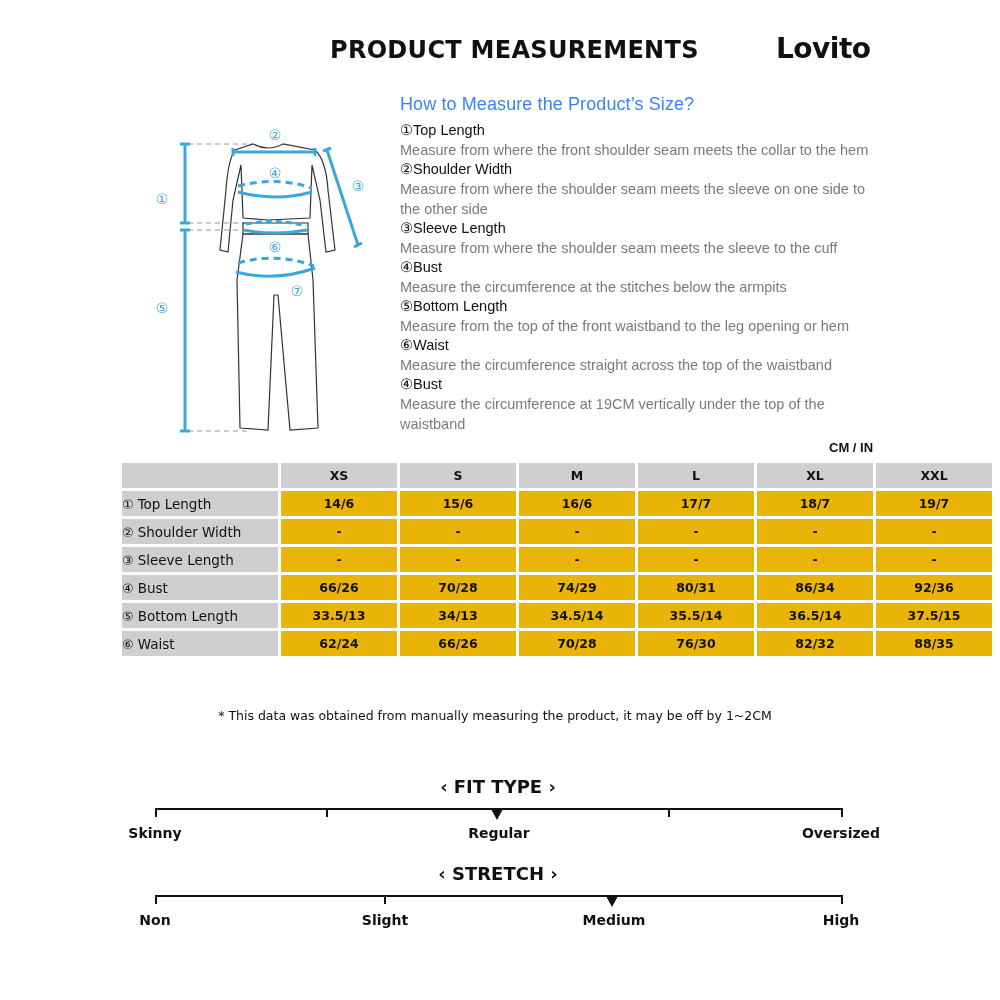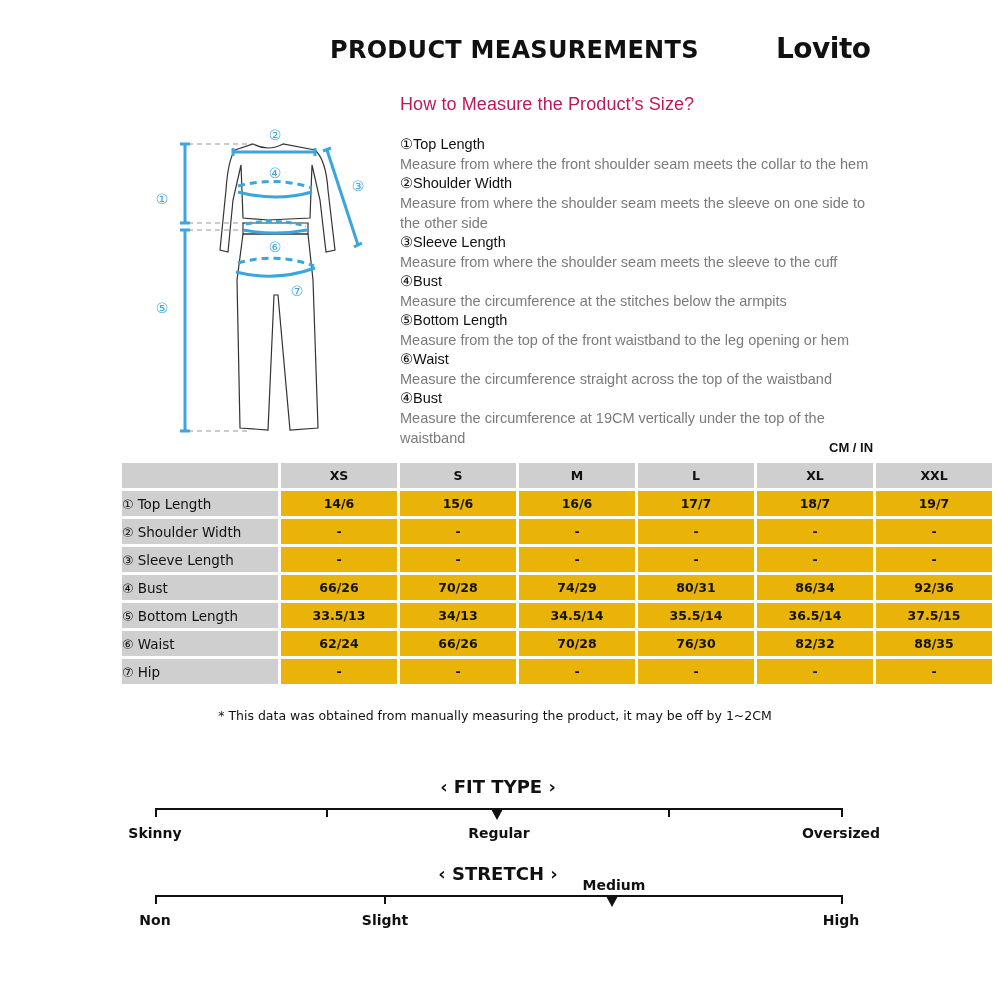--- a/index.html
+++ b/index.html
@@ -15,21 +15,21 @@
     position: absolute; left: 776px; top: 32px;
     font-family: "DejaVu Sans", sans-serif; font-weight: bold;
     font-size: 28px; color: #111; letter-spacing: -0.5px;
   }
 
   .diagram { position: absolute; left: 140px; top: 120px; width: 240px; height: 320px; }
 
   .howto { position: absolute; left: 400px; top: 94px; width: 480px; }
   .howto h2 {
     font-family: "Liberation Sans", sans-serif; font-weight: normal;
-    font-size: 18px; color: #be185d; margin-bottom: 20px; letter-spacing: 0.1px;
+    font-size: 18px; color: #3b82f6; margin-bottom: 6px; letter-spacing: 0.1px;
   }
   .mitem-title {
     font-family: Liberation Sans, sans-serif; font-size: 14.5px;
     color: #111; line-height: 19px;
   }
   .mitem-desc {
     font-family: "Liberation Sans", sans-serif; font-size: 14.5px;
     color: #7a7a7a; line-height: 20px;
   }
 
@@ -237,29 +237,20 @@
       <td class="val">37.5/15</td>
     </tr>
     <tr>
       <td class="label"><span class="num">⑥</span><span>Waist</span></td>
       <td class="val">62/24</td>
       <td class="val">66/26</td>
       <td class="val">70/28</td>
       <td class="val">76/30</td>
       <td class="val">82/32</td>
       <td class="val">88/35</td>
-    </tr>
-    <tr>
-      <td class="label"><span class="num">⑦</span><span>Hip</span></td>
-      <td class="val">-</td>
-      <td class="val">-</td>
-      <td class="val">-</td>
-      <td class="val">-</td>
-      <td class="val">-</td>
-      <td class="val">-</td>
     </tr>
   </tbody>
 </table>
 
 <div class="note">* This data was obtained from manually measuring the product, it may be off by 1~2CM</div>
 
 <div>
   <div class="scale-title" style="top:776px;">‹ FIT TYPE ›</div>
   <div class="scale-line" style="top:808px;"></div>
   <div class="tick" style="left:155px; top:808px;"></div>
@@ -274,15 +265,15 @@
 
 <div>
   <div class="scale-title" style="top:863px;">‹ STRETCH ›</div>
   <div class="scale-line" style="top:895px;"></div>
   <div class="tick" style="left:155px; top:895px;"></div>
   <div class="tick" style="left:384px; top:895px;"></div>
   <div class="tick" style="left:841px; top:895px;"></div>
   <div class="marker" style="left:606px; top:896px;"></div>
   <div class="scale-label" style="left:155px; top:912px;">Non</div>
   <div class="scale-label" style="left:385px; top:912px;">Slight</div>
-  <div class="scale-label" style="left:614px; top:877px;">Medium</div>
+  <div class="scale-label" style="left:614px; top:912px;">Medium</div>
   <div class="scale-label" style="left:841px; top:912px;">High</div>
 </div>
 
 </body></html>

